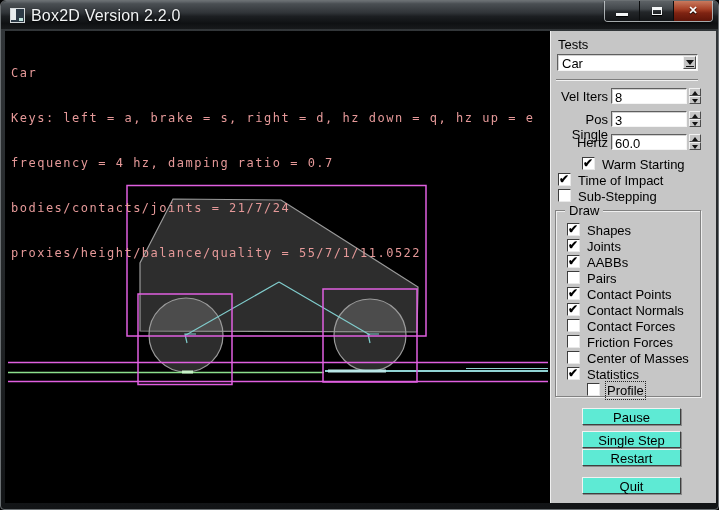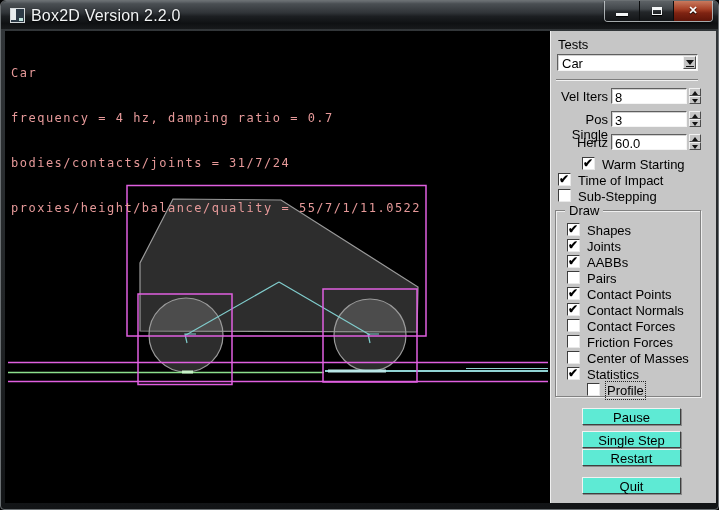--- a/index.html
+++ b/index.html
@@ -176,22 +176,23 @@
         <polyline points="374,303 363,303 365,312" fill="none" stroke="var(--joint)" stroke-width="1.2"></polyline>
 
         <rect x="122" y="154.5" width="299" height="150.5" fill="none" stroke="var(--aabb)" stroke-width="1.5"></rect>
         <rect x="133" y="263" width="94" height="90.5" fill="none" stroke="var(--aabb)" stroke-width="1.5"></rect>
         <rect x="318" y="258" width="94" height="93" fill="none" stroke="var(--aabb)" stroke-width="1.5"></rect>
         <line x1="3" y1="331.5" x2="543" y2="331.5" stroke="var(--aabb)" stroke-width="1.5"></line>
         <line x1="3" y1="350.5" x2="543" y2="350.5" stroke="var(--aabb)" stroke-width="1.5"></line>
       </svg>
       <div class="info-text">
         <div>Car</div>
+        <div>Keys: left = a, brake = s, right = d, hz down = q, hz up = e</div>
         <div>frequency = 4 hz, damping ratio = 0.7</div>
-        <div>bodies/contacts/joints = 31/7/24</div>
+        <div>bodies/contacts/joints = 21/7/24</div>
         <div>proxies/height/balance/quality = 55/7/1/11.0522</div>
       </div>
     </div>
 
     <div class="panel">
 
       <div class="plabel" style="left:7px; top:6px;">Tests</div>
 
       <div class="dropdown sunken">
         <span class="value">Car</span>

